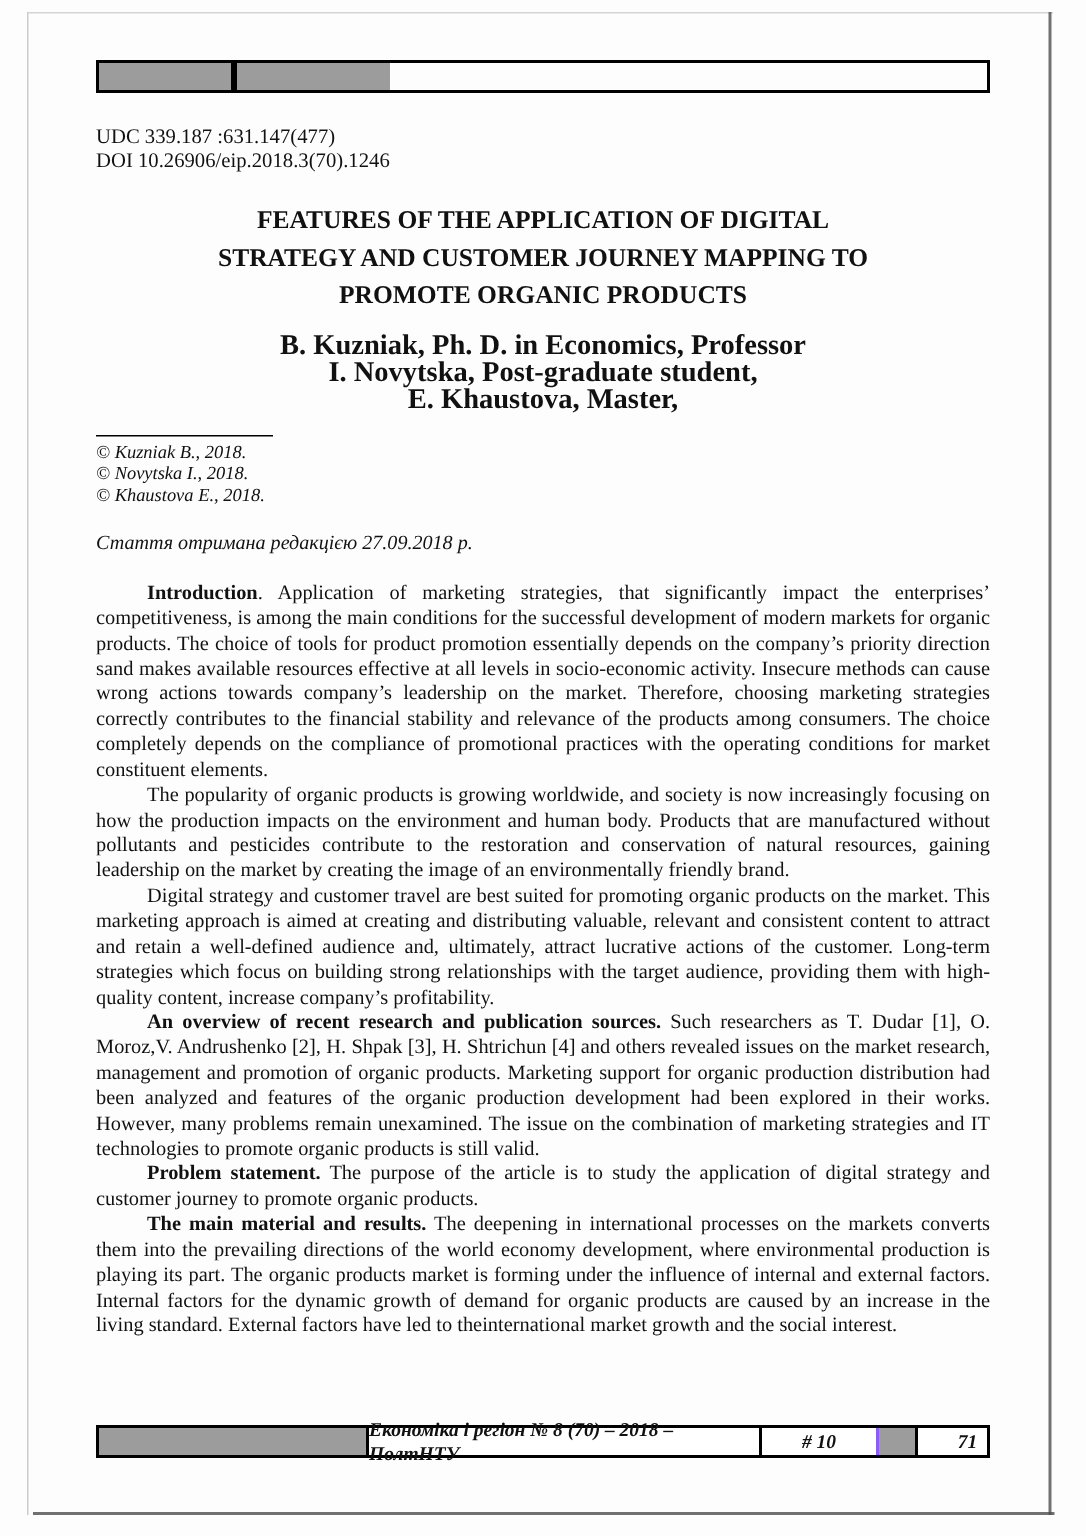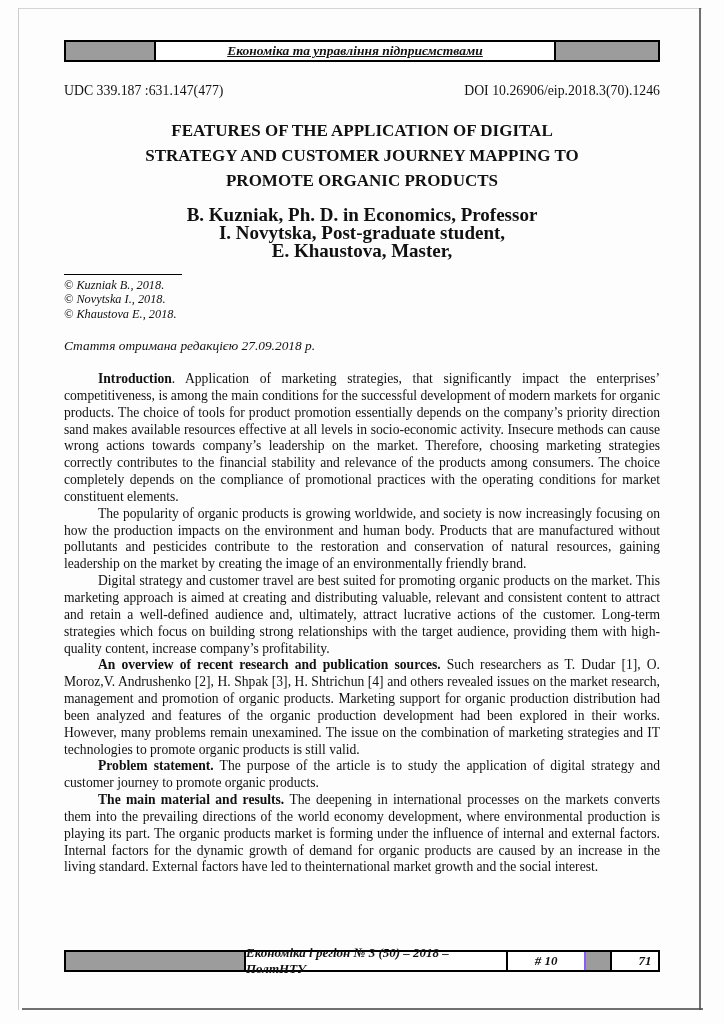--- a/index.html
+++ b/index.html
@@ -39,20 +39,21 @@
     font-size: 13.5px;
     text-decoration: underline;
     background: #fff;
   }
 
   .meta-row {
     margin-top: 21px;
     display: flex;
     justify-content: space-between;
     font-size: 13.8px;
+    flex-direction: column;
   }
 
   .article-title {
     margin-top: 19px;
     text-align: center;
     font-weight: bold;
     font-size: 17px;
     line-height: 25px;
   }
 
@@ -128,21 +129,20 @@
 
   <div class="edge-top"></div>
   <div class="edge-left"></div>
   <div class="edge-right"></div>
   <div class="edge-bottom"></div>
 
   <div class="content">
 
     <div class="head-bar">
       <div class="gray-left"></div>
-      <div class="bar-title">Економіка та управління підприємствами</div>
       <div class="gray-right"></div>
     </div>
 
     <div class="meta-row">
       <span>UDC 339.187 :631.147(477)</span>
       <span>DOI 10.26906/eip.2018.3(70).1246</span>
     </div>
 
     <div class="article-title">
       <div>FEATURES OF THE APPLICATION OF DIGITAL</div>
@@ -171,19 +171,19 @@
       <p><span class="lead"></span><span>Digital strategy and customer travel are best suited for promoting organic products on the market. This marketing approach is aimed at creating and distributing valuable, relevant and consistent content to attract and retain a well-defined audience and, ultimately, attract lucrative actions of the customer. Long-term strategies which focus on building strong relationships with the target audience, providing them with high-quality content, increase company’s profitability.</span></p>
       <p><span class="lead">An overview of recent research and publication sources.</span><span> Such researchers as T. Dudar [1], O. Moroz,V. Andrushenko [2], H. Shpak [3], H. Shtrichun [4] and others revealed issues on the market research, management and promotion of organic products. Marketing support for organic production distribution had been analyzed and features of the organic production development had been explored in their works. However, many problems remain unexamined. The issue on the combination of marketing strategies and IT technologies to promote organic products is still valid.</span></p>
       <p><span class="lead">Problem statement.</span><span> The purpose of the article is to study the application of digital strategy and customer journey to promote organic products.</span></p>
       <p><span class="lead">The main material and results.</span><span> The deepening in international processes on the markets converts them into the prevailing directions of the world economy development, where environmental production is playing its part. The organic products market is forming under the influence of internal and external factors. Internal factors for the dynamic growth of demand for organic products are caused by an increase in the living standard. External factors have led to theinternational market growth and the social interest.</span></p>
     </div>
 
   </div>
 
   <div class="foot-bar">
     <div class="f-gray"></div>
-    <div class="f-title">Економіка і регіон № 3 (50) – 2018 – ПолтНТУ</div>
+    <div class="f-title">Економіка і регіон № 8 (70) – 2018 – ПолтНТУ</div>
     <div class="f-issue"># 10</div>
     <div class="f-gray2"></div>
     <div class="f-page">71</div>
   </div>
 
 </div>
 
 </body></html>

